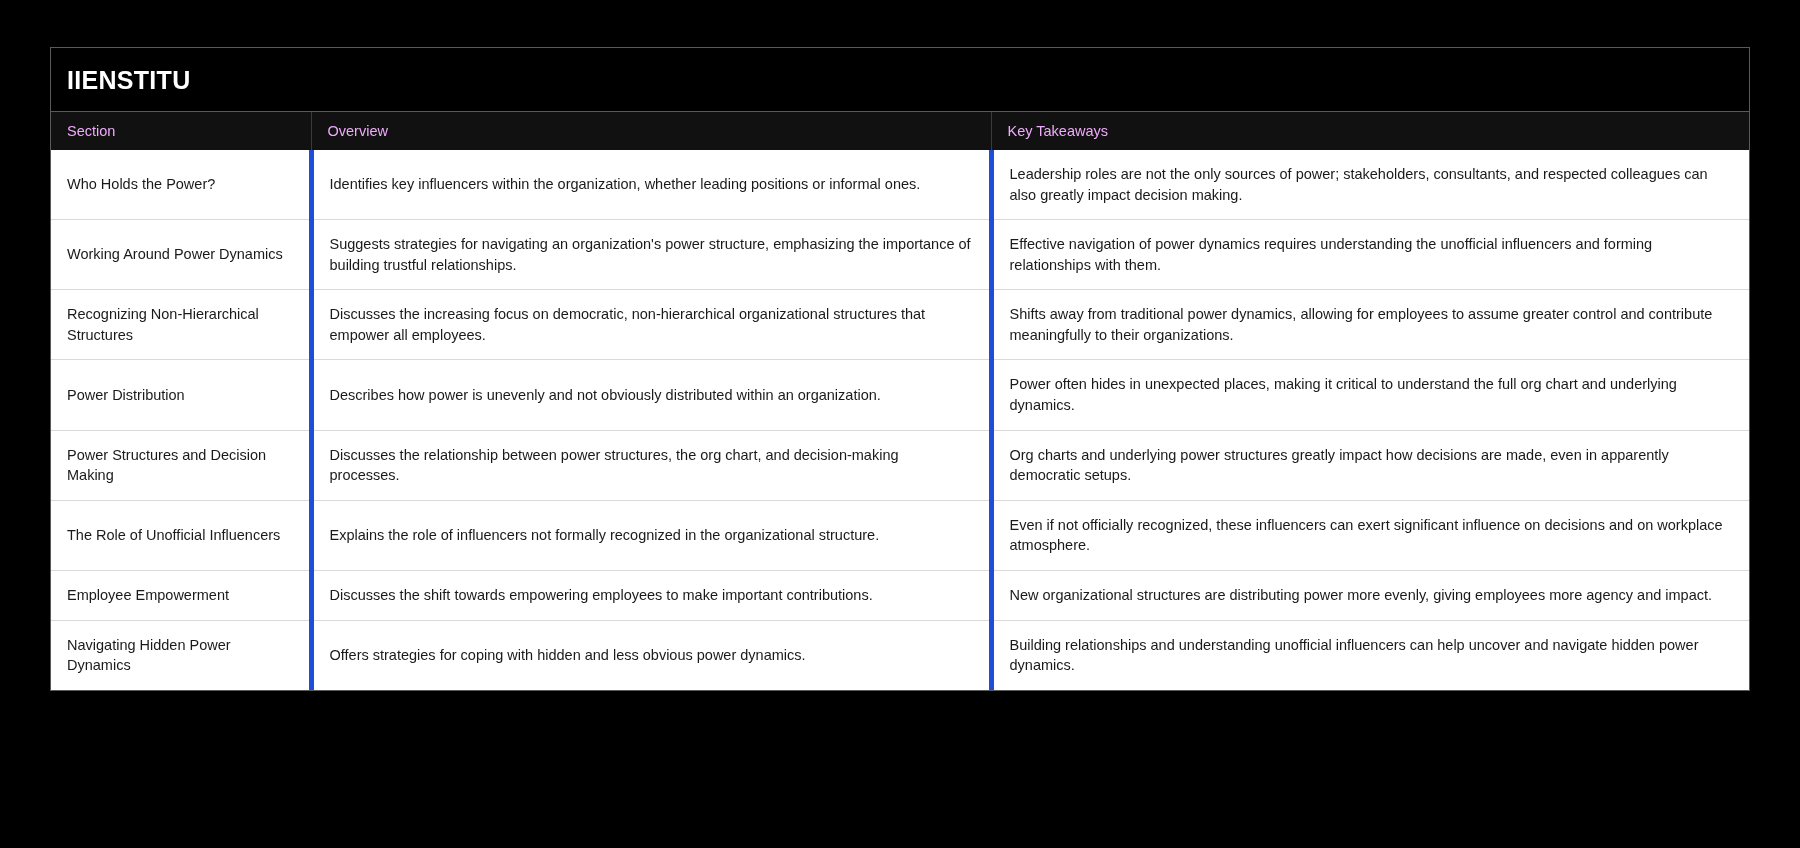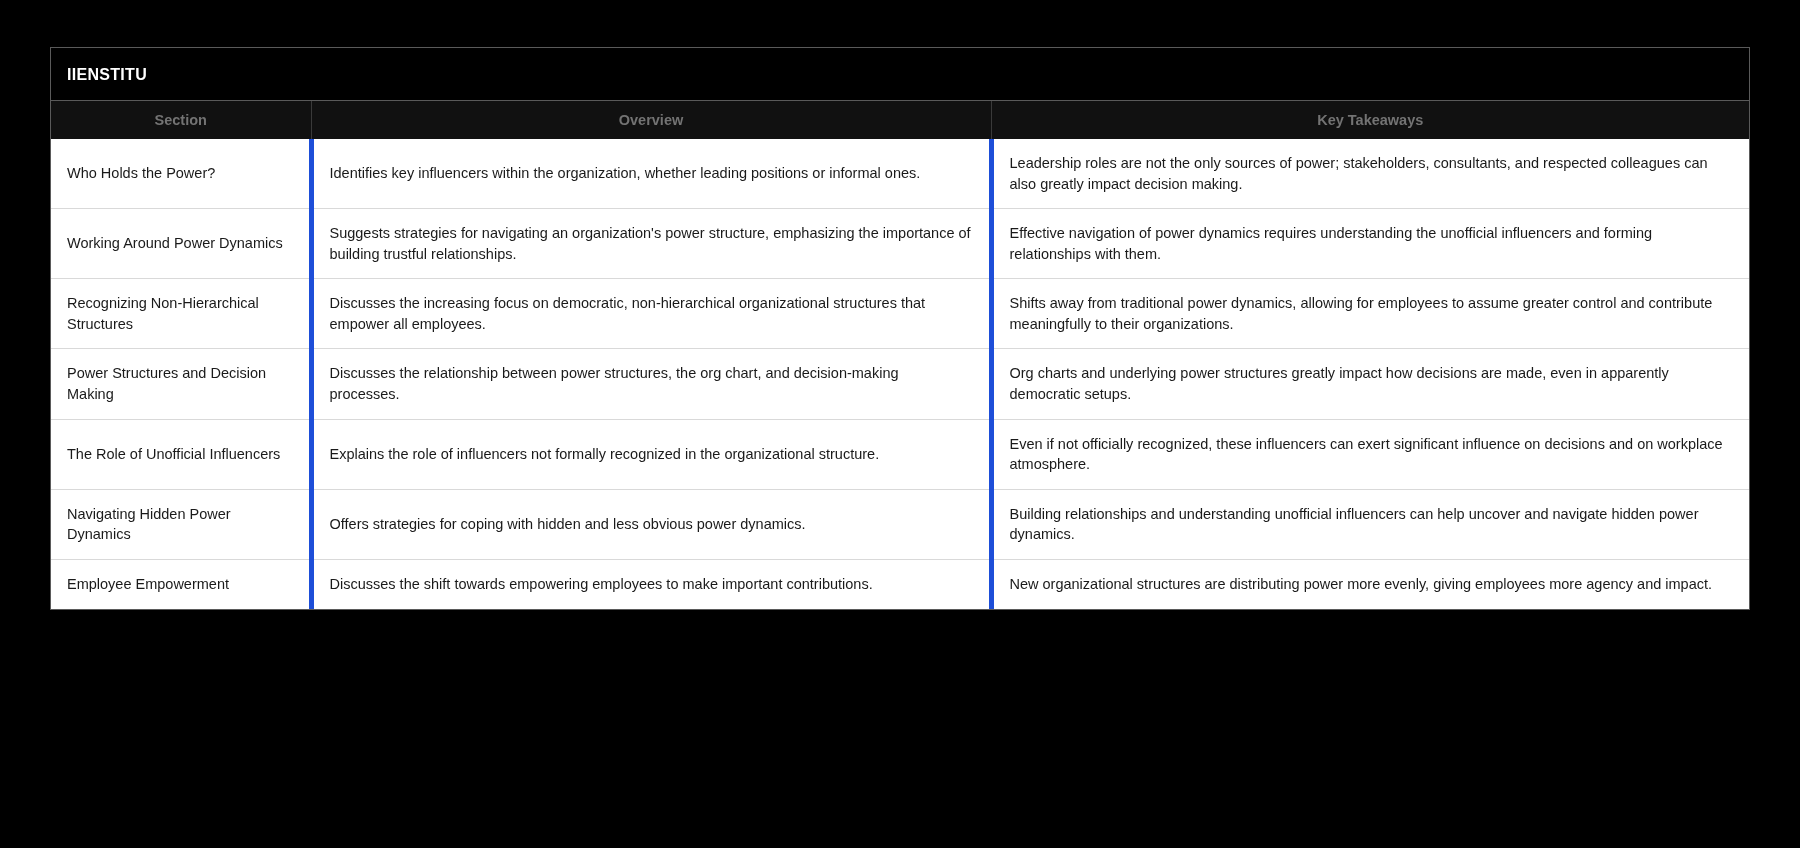--- a/index.html
+++ b/index.html
@@ -26,35 +26,35 @@
     background: #ffffff;
   }
   .brand-bar {
     background: #000000;
     padding: 18px 16px 16px 16px;
     box-sizing: border-box;
     border-bottom: 1px solid #5a5a5a;
   }
   .brand-title {
     color: #ffffff;
-    font-size: 16px;
+    font-size: 25px;
     font-weight: bold;
     letter-spacing: 0.3px;
   }
   table {
     width: 100%;
     border-collapse: collapse;
     table-layout: fixed;
   }
   thead th {
     background: #111111;
-    color: #737373;
+    color: #f0abfc;
     font-size: 14.5px;
-    font-weight: bold;
-    text-align: center;
+    font-weight: normal;
+    text-align: left;
     padding: 11px 16px;
     border-right: 1px solid #3a3a3a;
     box-sizing: border-box;
   }
   thead th:last-child { border-right: none; margin-left: 28px; }
   tbody td {
     background: #ffffff;
     color: #1a1a1a;
     font-size: 14.5px;
     line-height: 1.42;
@@ -103,36 +103,41 @@
             <td>Working Around Power Dynamics</td>
             <td>Suggests strategies for navigating an organization's power structure, emphasizing the importance of building trustful relationships.</td>
             <td>Effective navigation of power dynamics requires understanding the unofficial influencers and forming relationships with them.</td>
           </tr>
           <tr>
             <td>Recognizing Non-Hierarchical Structures</td>
             <td>Discusses the increasing focus on democratic, non-hierarchical organizational structures that empower all employees.</td>
             <td>Shifts away from traditional power dynamics, allowing for employees to assume greater control and contribute meaningfully to their organizations.</td>
           </tr>
           <tr>
+            <td>Power Distribution</td>
+            <td>Describes how power is unevenly and not obviously distributed within an organization.</td>
+            <td>Power often hides in unexpected places, making it critical to understand the full org chart and underlying dynamics.</td>
+          </tr>
+          <tr>
             <td>Power Structures and Decision Making</td>
             <td>Discusses the relationship between power structures, the org chart, and decision-making processes.</td>
             <td>Org charts and underlying power structures greatly impact how decisions are made, even in apparently democratic setups.</td>
           </tr>
           <tr>
             <td>The Role of Unofficial Influencers</td>
             <td>Explains the role of influencers not formally recognized in the organizational structure.</td>
             <td>Even if not officially recognized, these influencers can exert significant influence on decisions and on workplace atmosphere.</td>
           </tr>
           <tr>
+            <td>Employee Empowerment</td>
+            <td>Discusses the shift towards empowering employees to make important contributions.</td>
+            <td>New organizational structures are distributing power more evenly, giving employees more agency and impact.</td>
+          </tr>
+          <tr>
             <td>Navigating Hidden Power Dynamics</td>
             <td>Offers strategies for coping with hidden and less obvious power dynamics.</td>
             <td>Building relationships and understanding unofficial influencers can help uncover and navigate hidden power dynamics.</td>
-          </tr>
-          <tr>
-            <td>Employee Empowerment</td>
-            <td>Discusses the shift towards empowering employees to make important contributions.</td>
-            <td>New organizational structures are distributing power more evenly, giving employees more agency and impact.</td>
           </tr>
         </tbody>
     </table>
 
   </div>
 </div>
 
 </body></html>

